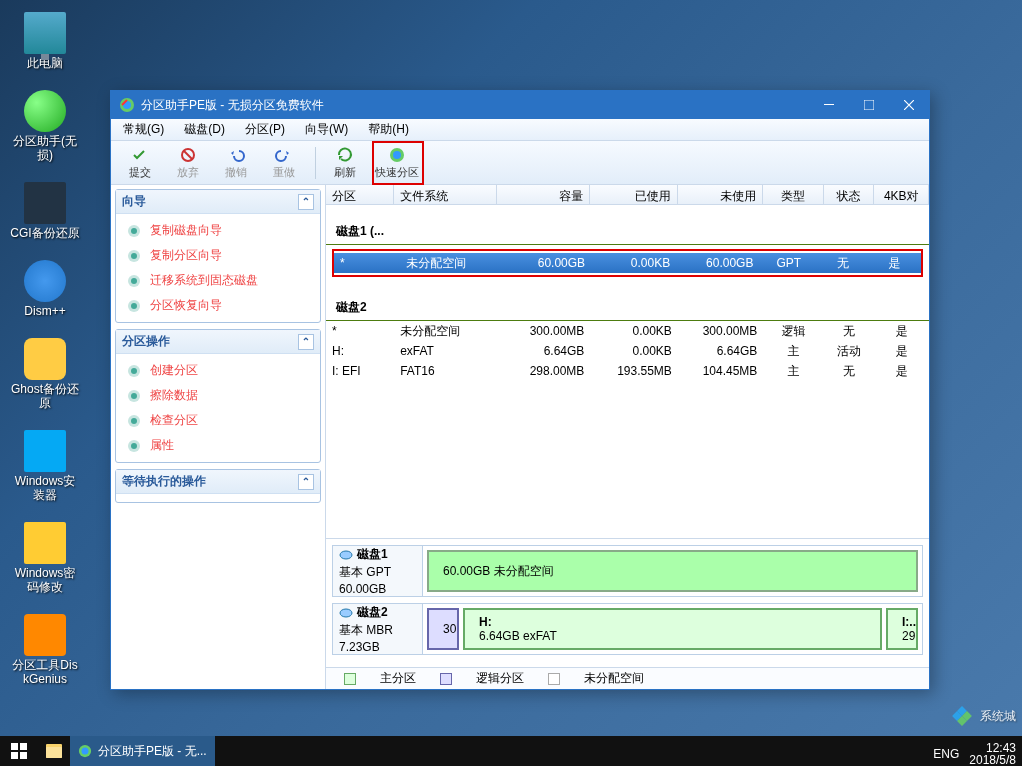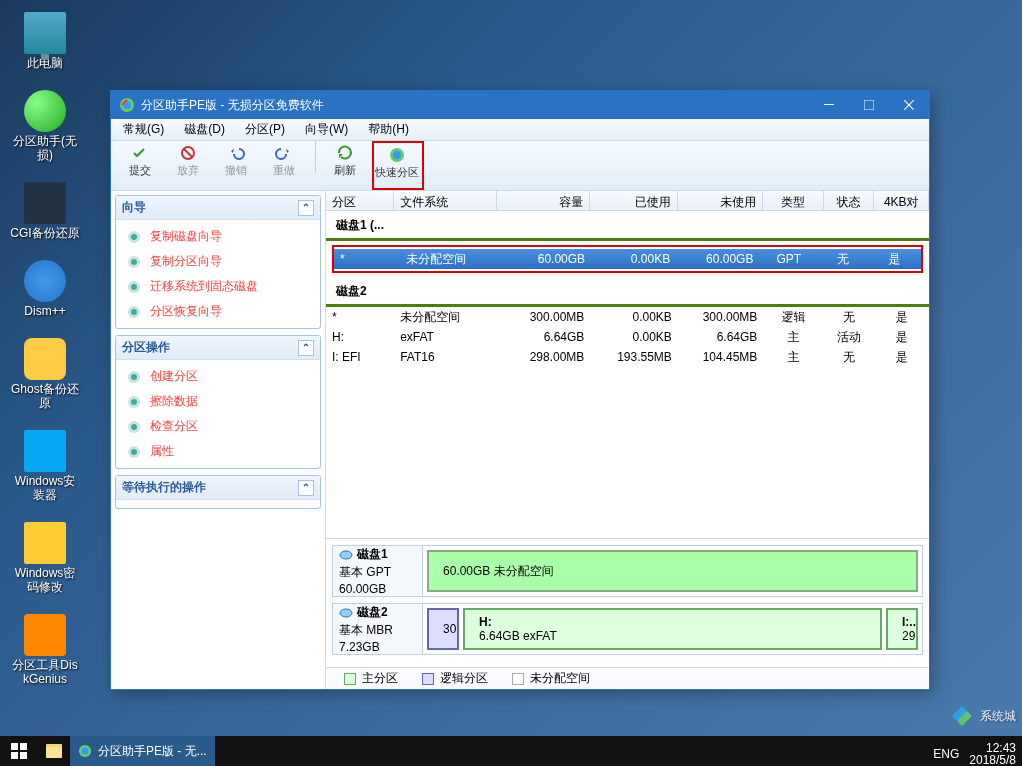--- a/index.html
+++ b/index.html
@@ -19,59 +19,59 @@
 .window{position:absolute;top:90px;left:110px;width:820px;height:600px;background:#fff;border:1px solid #2a72c4;box-shadow:4px 4px 16px rgba(0,0,0,.3);display:flex;flex-direction:column}
 .titlebar{height:28px;background:#2a72c4;color:#fff;display:flex;align-items:center;padding-left:8px}
 .titlebar .ticon{width:16px;height:16px;margin-right:6px}
 .titlebar .title{flex:1;font-size:12px}
 .titlebar .winbtns{display:flex}
 .titlebar .winbtn{width:40px;height:28px;display:flex;align-items:center;justify-content:center;cursor:pointer}
 
 .menubar{height:22px;background:linear-gradient(#f8fbff,#e6f0fb);border-bottom:1px solid #cbd9ea;display:flex;align-items:center;padding-left:4px;gap:4px}
 .menubar span{padding:2px 8px;cursor:pointer;border-radius:3px}
 
-.toolbar{height:50px;background:linear-gradient(#f6faff,#e2edf9);border-bottom:1px solid #cbd9ea;display:flex;padding-left:6px}
+.toolbar{height:44px;background:linear-gradient(#f6faff,#e2edf9);border-bottom:1px solid #cbd9ea;display:flex;align-items:center;padding-left:6px}
 .tbtn{width:46px;height:40px;display:flex;flex-direction:column;align-items:center;justify-content:center;cursor:pointer;border-radius:3px;margin-right:2px}
 .tbtn .ti{width:18px;height:18px;margin-bottom:1px}
 .tbtn .tl{font-size:11px;color:#333}
 .tbtn.disabled .tl{color:#999}
 .tsep{width:1px;height:32px;background:#c0d0e0;margin:0 6px}
 .toolbar-highlight{border:2px solid #d00;padding:0;margin-left:2px}
 
 .body{flex:1;display:flex;overflow:hidden}
 .sidebar{width:214px;background:#fff;padding:4px;overflow:auto}
 .panel{border:1px solid #a8c3e2;border-radius:3px;margin-bottom:6px}
 .panel-head{background:linear-gradient(#f0f6fd,#e0ecf8);height:24px;display:flex;align-items:center;padding:0 6px;font-weight:bold;color:#2a5a9a;border-bottom:1px solid #cfe0f2;cursor:pointer}
 .panel-head .collapse{margin-left:auto;width:16px;height:16px;border:1px solid #a8c3e2;display:flex;align-items:center;justify-content:center;background:#fff;font-size:10px}
 .panel-body{padding:4px 0}
 .panel-body a{display:flex;align-items:center;gap:8px;padding:4px 10px;color:#ef4444;cursor:pointer;text-decoration:none}
 .panel-body a .aicon{width:16px;height:16px;display:inline-block}
 
 .main{flex:1;display:flex;flex-direction:column;border-left:1px solid #cbd9ea;overflow:hidden}
 .list-head{height:20px;background:linear-gradient(#fafcff,#e8f0f9);border-bottom:1px solid #cbd9ea;display:flex}
 .list-head span{border-right:1px solid #cbd9ea;padding:3px 6px;text-align:left}
 .list-body{flex:1;overflow:auto;background:#fff}
-.disk-label{font-weight:bold;padding:6px 10px 4px;border-bottom:3px solid #4d7c0f}
+.disk-label{font-weight:bold;padding:18px 10px 4px;border-bottom:1px solid #4d7c0f}
 .row{display:flex;height:20px;align-items:center;padding-left:0}
 .row span{padding:0 6px;overflow:hidden;white-space:nowrap;text-overflow:ellipsis}
 .row.selected{background:linear-gradient(#4a90e0,#2a72c4);color:#fff}
 .row-box{border:2px solid #d00;margin:4px 6px;padding:2px 0}
 
 .diskmaps{border-top:1px solid #cbd9ea;padding:6px}
 .diskmap{border:1px solid #bcd0e6;margin-bottom:6px;display:flex;height:52px}
 .dm-info{width:90px;padding:4px 6px;background:#f4f8fc;border-right:1px solid #bcd0e6;display:flex;flex-direction:column;justify-content:center;gap:1px}
 .dm-info .dicon{display:flex;gap:4px;align-items:center;font-weight:bold}
 .dm-parts{flex:1;display:flex;padding:4px;gap:4px}
 .dm-part{border:2px solid;position:relative;display:flex;flex-direction:column;justify-content:center;padding:2px 14px;overflow:hidden}
 .dm-part.unalloc{border-color:#8a8;background:#afa}
 .dm-part.primary{border-color:#6a6;background:#dfd}
 .dm-part.logical{border-color:#66a;background:#ddf}
 
 .legend{height:22px;border-top:1px solid #cbd9ea;display:flex;align-items:center;gap:24px;padding-left:18px;background:#fafcff}
-.legend .lg{display:flex;align-items:center;gap:6px}
+.legend .lg{display:flex;align-items:center;gap:24px}
 .legend .sw{width:12px;height:12px;border:1px solid}
 
 .col-part{width:70px}.col-fs{width:106px}.col-cap{width:96px;text-align:right!important}.col-used{width:90px;text-align:right!important}.col-free{width:88px;text-align:right!important}.col-type{width:62px;text-align:center!important}.col-state{width:52px;text-align:center!important}.col-align{width:56px;text-align:center!important}
 
 .watermark{position:absolute;right:6px;bottom:36px;color:#fff;font-size:18px;display:flex;align-items:center;gap:4px;opacity:.9;text-shadow:1px 1px 2px rgba(0,0,0,.5)}
 .wm-logo{width:28px;height:28px}
 
 
 .ic-monitor{background:linear-gradient(#5ac,#289);border-radius:2px;position:relative}
 .ic-monitor::after{content:"";position:absolute;bottom:-6px;left:40%;width:20%;height:6px;background:#789}

